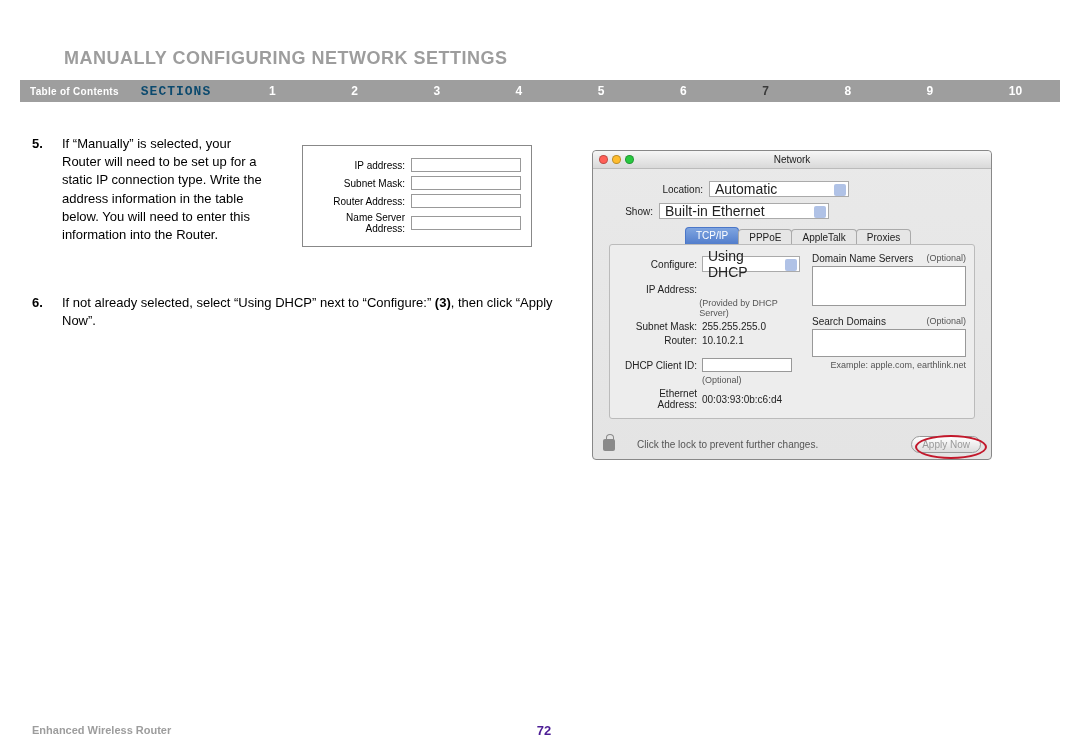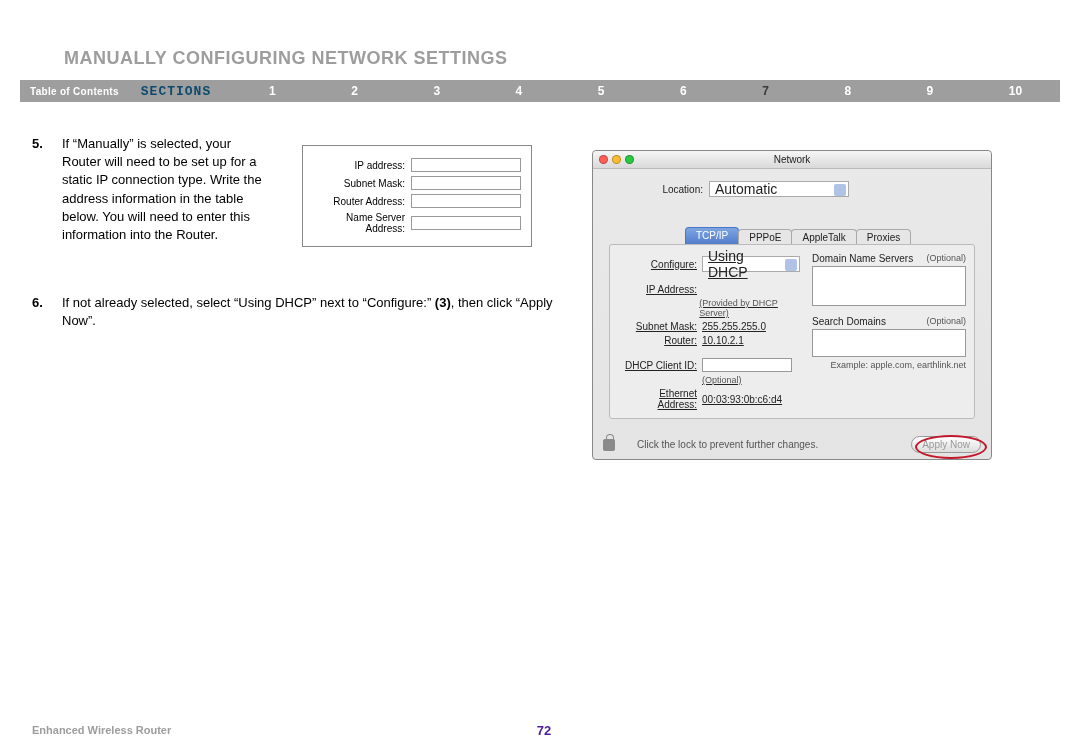--- a/index.html
+++ b/index.html
@@ -164,21 +164,21 @@
     border:1px solid #bbb;
     padding:8px;
     border-radius:3px;
   }
   .twocol { display:flex; gap:6px; }
   .col-l { width: 188px; }
   .col-r { flex:1; }
   .lbl { width: 84px; text-align:right; padding-right:5px; font-size:10px;}
   .val { font-size:10px; }
   .small { font-size:9px; color:#555;}
-  .optional-row{display:flex; align-items:center; margin:3px 0;text-decoration:underline;}
+  .optional-row{display:flex; align-items:center; margin:3px 0;}
   .dns-box { width:100%; height:40px; background:#fff; border:1px solid #999;}
   .search-box { width:100%; height:28px; background:#fff; border:1px solid #999;}
   .mac-id-input { width:90px; height:14px; background:#fff; border:1px solid #999;}
 
   .mac-footer {
     position:absolute; bottom:6px; left:10px; right:10px;
     display:flex; align-items:center; justify-content:space-between;
   }
   .lock { display:flex; align-items:center; gap:22px; font-size:10px; color:#555;}
   .lock-icon { width:12px; height:12px; background:#8a8a8a; border-radius:2px; position:relative;}
@@ -288,20 +288,26 @@
         <div class="mac-title">Network</div>
       </div>
 
       <div style="padding:6px 20px 0 20px;">
         <div class="mac-row">
           <div class="mac-label">Location:</div>
           <div class="mac-select" style="width:140px;">
               <span>Automatic</span>
             </div>
         </div>
+        <div class="mac-row">
+          <div style="width:46px; text-align:right; padding-right:6px; font-size:10px;">Show:</div>
+          <div class="mac-select" style="width:170px;">
+              <span>Built-in Ethernet</span>
+            </div>
+        </div>
       </div>
 
       <div class="mac-tabs">
         <div style="width:70px;"></div>
         <div class="mac-tab active">TCP/IP</div>
         <div class="mac-tab">PPPoE</div>
         <div class="mac-tab">AppleTalk</div>
         <div class="mac-tab">Proxies</div>
       </div>
 

